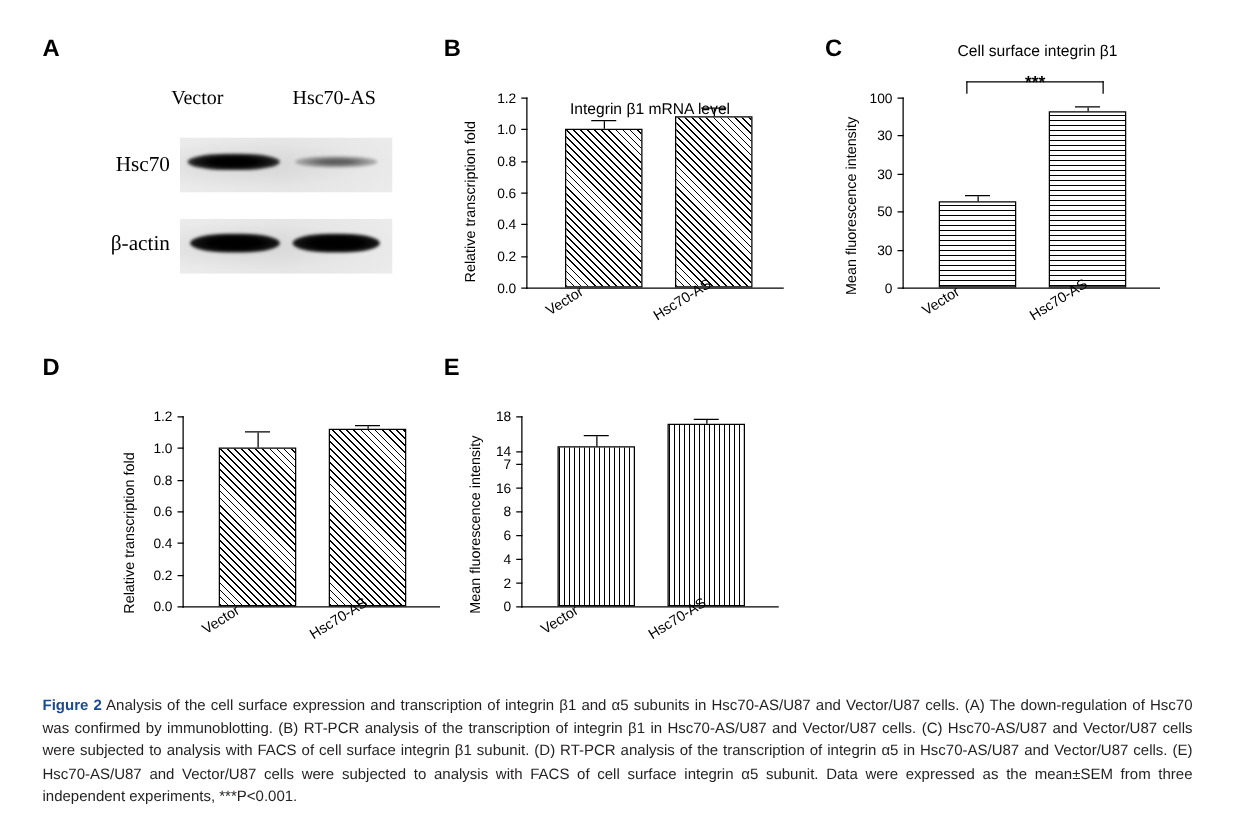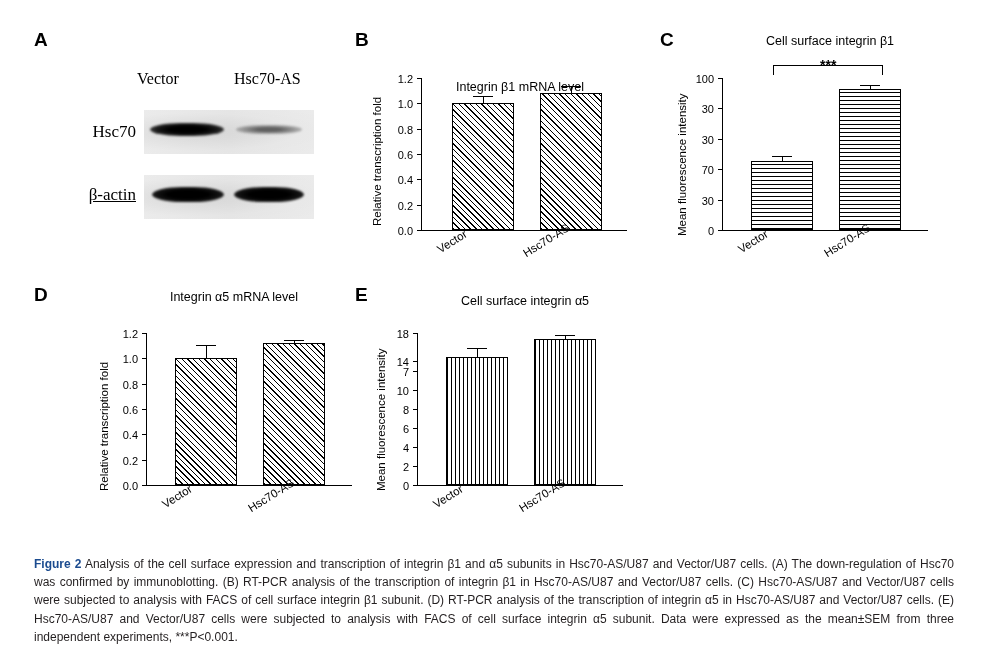--- a/index.html
+++ b/index.html
@@ -45,21 +45,21 @@
   .lbl-vector { left: 8px; top: 0; }
   .lbl-hsc70as { left: 105px; top: 0; }
 
   .row-label {
     position: absolute;
     font-size: 17px;
     white-space: nowrap;
     text-align: right;
   }
   .row-hsc70 { left: 34px; top: 92px; width: 68px; }
-  .row-actin { left: 34px; top: 155px; width: 68px; text-decoration: underline; }
+  .row-actin { left: 34px; top: 155px; width: 68px; }
 
   .blot-box {
     position: absolute;
     left: 110px;
     background: #ffffff;
     overflow: hidden;
   }
   .blot-hsc70 { top: 80px; width: 170px; height: 44px; }
   .blot-actin { top: 145px; width: 170px; height: 44px; }
 
@@ -273,21 +273,21 @@
   <div class="axis-title" style="left:16px; top:206px;">Mean fluorescence intensity</div>
 
   <div class="plot" id="plotC" style="left:62px; top:48px; width:205px; height:152px;">
     <div class="tick" style="top:152px;">
       <span class="tick-label">0</span>
     </div>
     <div class="tick" style="top:121.6px;">
       <span class="tick-label">30</span>
     </div>
     <div class="tick" style="top:91.2px;">
-      <span class="tick-label">70</span>
+      <span class="tick-label">50</span>
     </div>
     <div class="tick" style="top:60.8px;">
       <span class="tick-label">30</span>
     </div>
     <div class="tick" style="top:30.4px;">
       <span class="tick-label">30</span>
     </div>
     <div class="tick" style="top:0px;">
       <span class="tick-label">100</span>
     </div>
@@ -304,21 +304,20 @@
   </div>
 
   <div class="sig-star" style="left:160px; top:27px;">***</div>
 
   <div class="xlabel" style="left:76px; top:215px;">Vector</div>
   <div class="xlabel" style="left:162px; top:219px;">Hsc70-AS</div>
 </div>
 
 <div class="panel chart-panel" id="panelD" style="left:34px; top:285px; width:300px; height:250px;">
   <div class="panel-letter">D</div>
-  <div class="panel-title" style="left:95px; top:5px; width:210px;">Integrin α5 mRNA level</div>
 
   <div class="axis-title" style="left:64px; top:206px;">Relative transcription fold</div>
 
   <div class="plot" id="plotD" style="left:112px; top:48px; width:205px; height:152px;">
     <div class="tick" style="top:152px;">
       <span class="tick-label">0.0</span>
     </div>
     <div class="tick" style="top:126.7px;">
       <span class="tick-label">0.2</span>
     </div>
@@ -346,42 +345,41 @@
     <div class="errbar" style="left:147px; bottom:141.9px; height:2.5px;"></div>
     <div class="errcap" style="left:137px; width:20px; bottom:144.4px;"></div>
   </div>
 
   <div class="xlabel" style="left:126px; top:215px;">Vector</div>
   <div class="xlabel" style="left:212px; top:219px;">Hsc70-AS</div>
 </div>
 
 <div class="panel chart-panel" id="panelE" style="left:355px; top:285px; width:300px; height:250px;">
   <div class="panel-letter">E</div>
-  <div class="panel-title" style="left:50px; top:9px; width:240px;">Cell surface integrin  α5</div>
 
   <div class="axis-title" style="left:20px; top:206px;">Mean fluorescence intensity</div>
 
   <div class="plot" id="plotE" style="left:62px; top:48px; width:205px; height:152px;">
     <div class="tick" style="top:152px;">
       <span class="tick-label">0</span>
     </div>
     <div class="tick" style="top:133px;">
       <span class="tick-label">2</span>
     </div>
     <div class="tick" style="top:114px;">
       <span class="tick-label">4</span>
     </div>
     <div class="tick" style="top:95px;">
       <span class="tick-label">6</span>
     </div>
     <div class="tick" style="top:76px;">
       <span class="tick-label">8</span>
     </div>
     <div class="tick" style="top:57px;">
-      <span class="tick-label">10</span>
+      <span class="tick-label">16</span>
     </div>
     <div class="tick" style="top:38px;">
       <span class="tick-label">7</span>
     </div>
     <div class="tick" style="top:28px;">
       <span class="tick-label">14</span>
     </div>
     <div class="tick" style="top:0px;">
       <span class="tick-label">18</span>
     </div>

